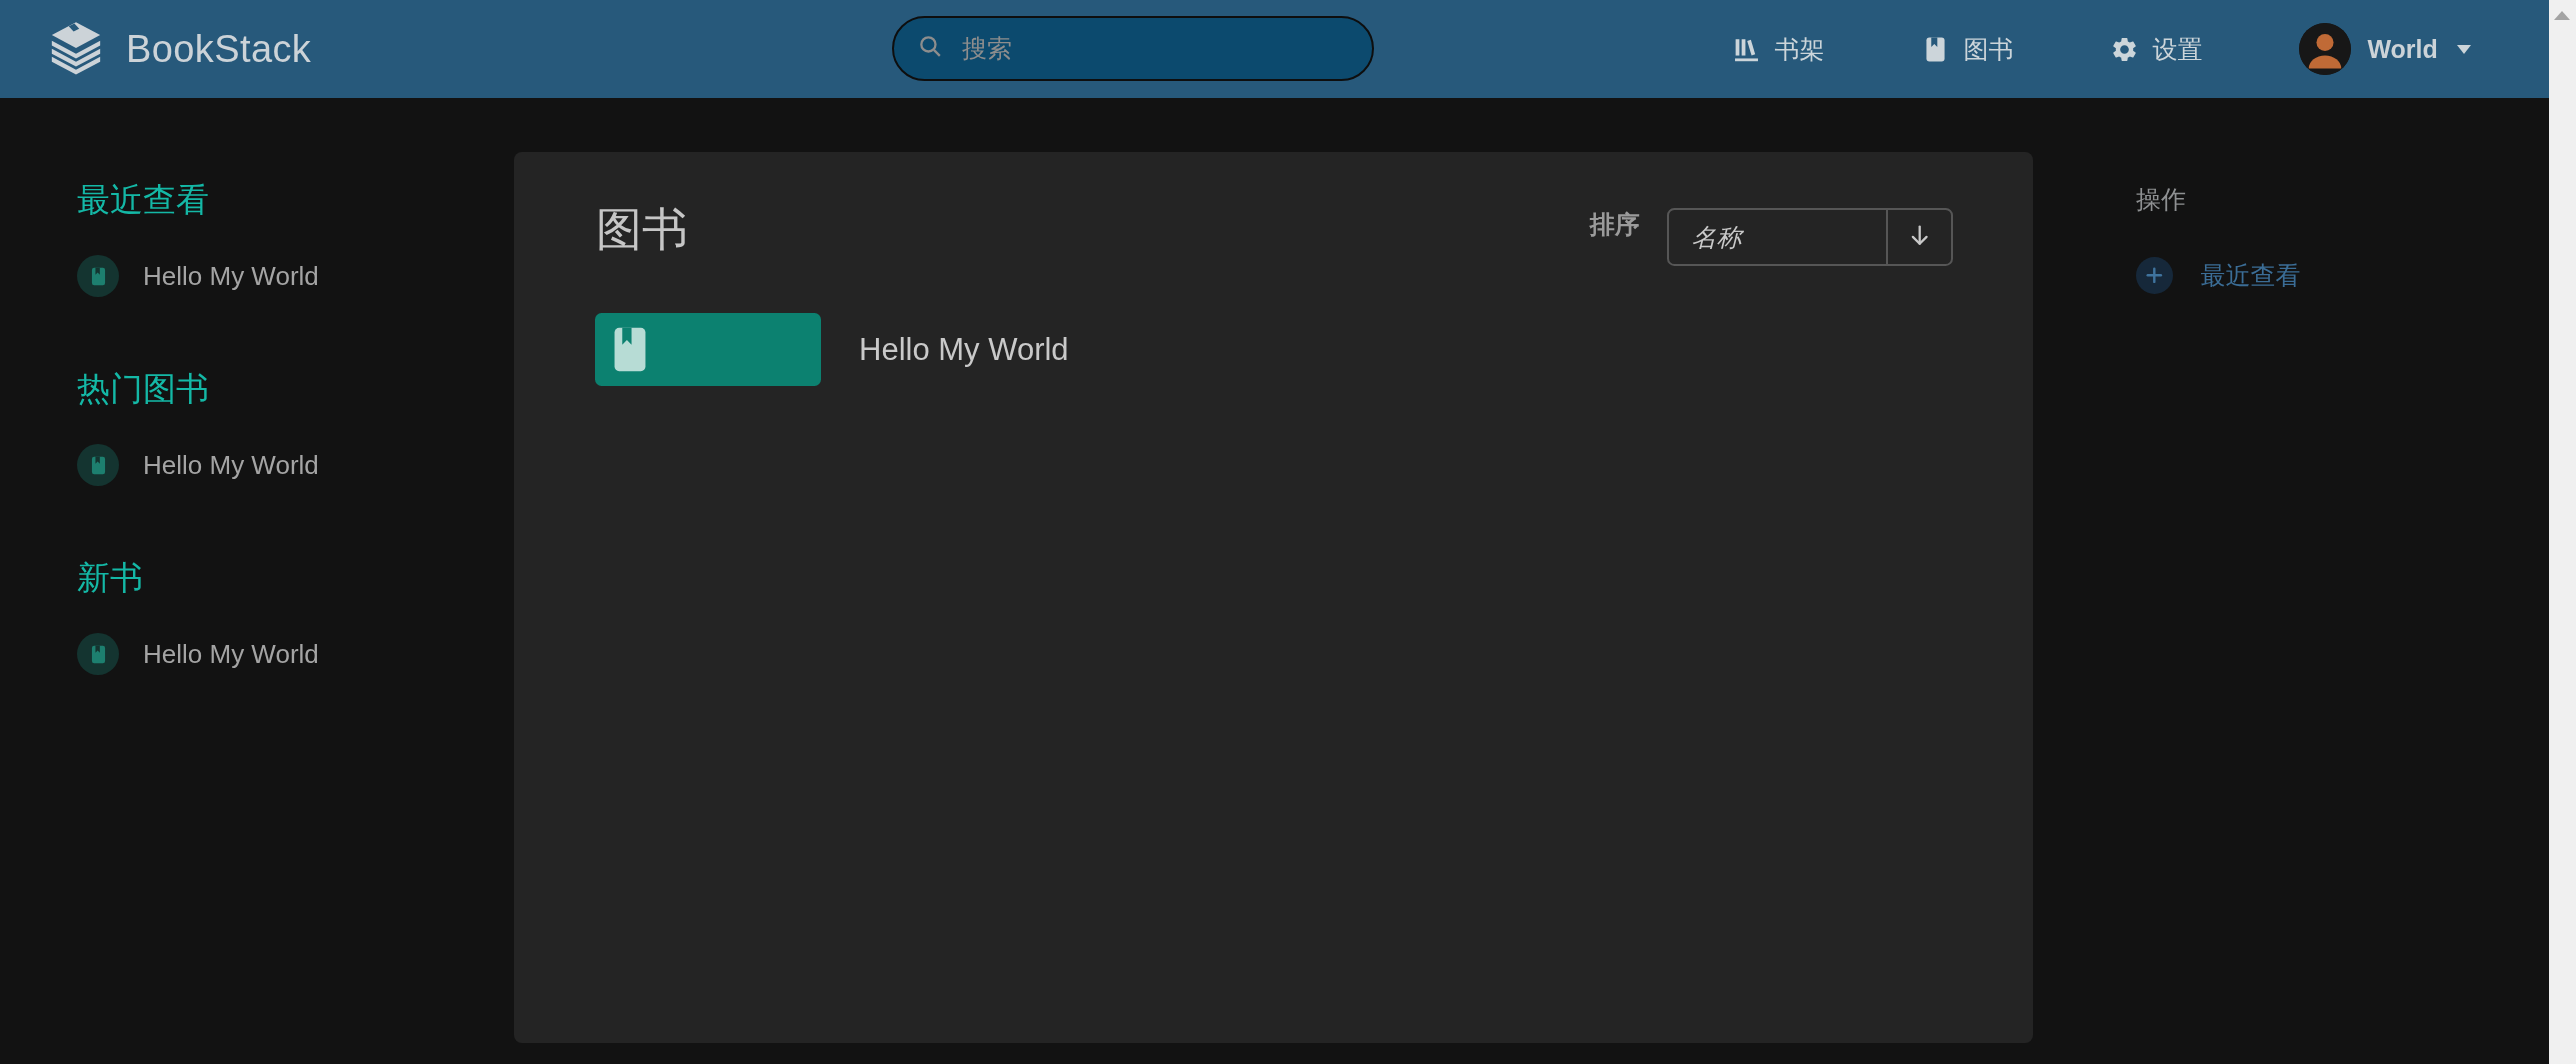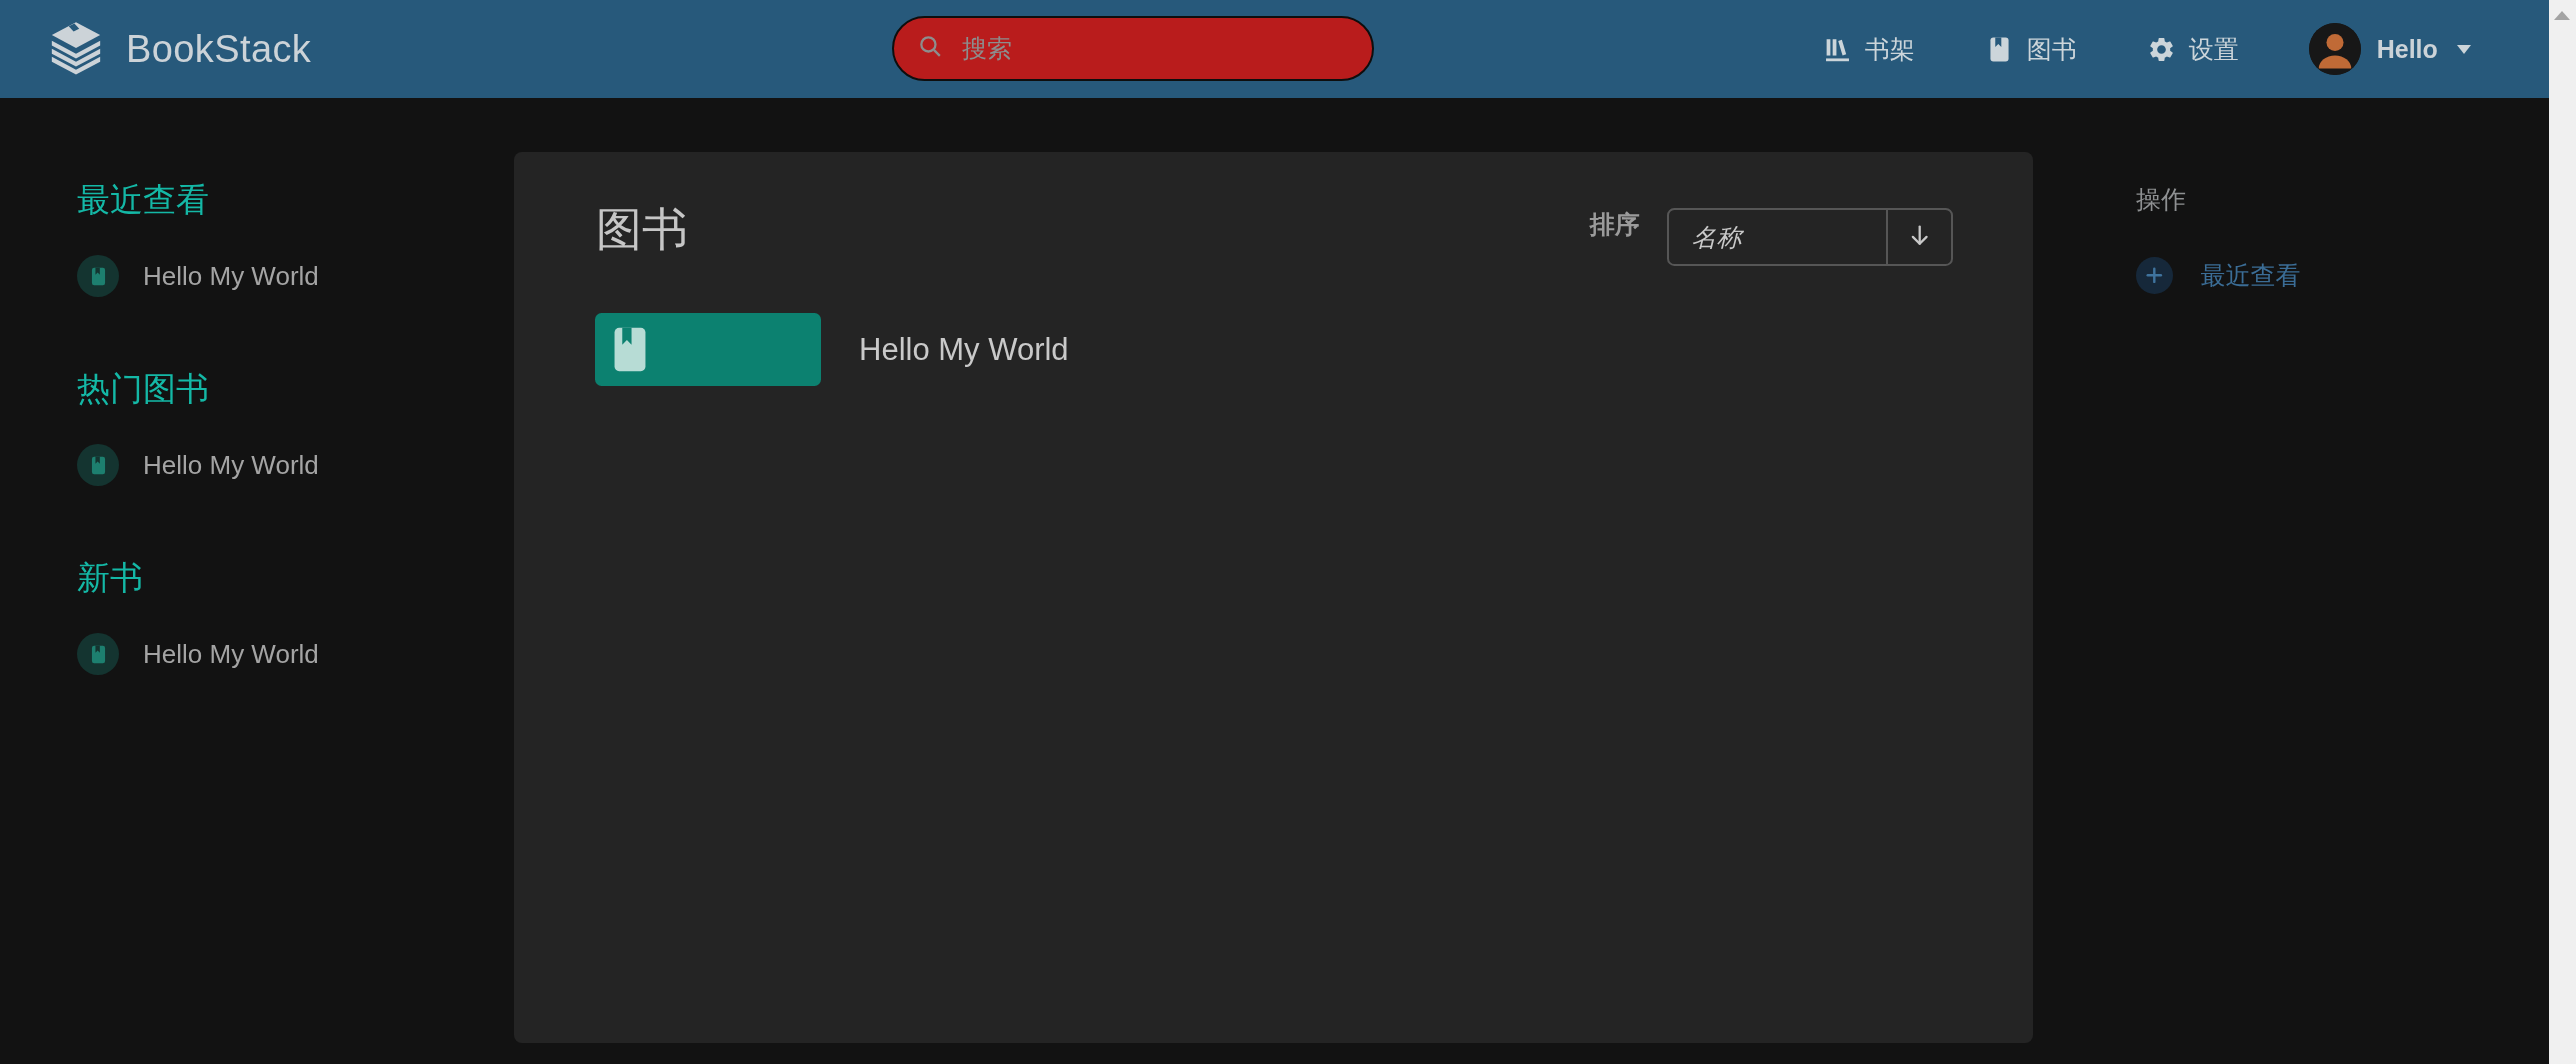--- a/index.html
+++ b/index.html
@@ -11,31 +11,31 @@
   }
   
   .header{
     position:absolute;top:0;left:0;width:2549px;height:98px;
     background:#27597b;display:flex;align-items:center;
   }
   .logo{display:flex;align-items:center;gap:21px;margin-left:47px;cursor:pointer;}
   .logo-text{font-size:38px;color:#ccd3d8;letter-spacing:0.4px;}
   .search{
     position:absolute;left:892px;top:16px;width:482px;height:65px;
-    box-sizing:border-box;border-radius:36px;background:#b91c1c;
+    box-sizing:border-box;border-radius:36px;background:#0c4a6e;
     border:2.4px solid #0e0e0e;display:flex;align-items:center;
     padding:0 22.6px;gap:16px;
   }
   .search input{
     background:transparent;border:none;outline:none;
     color:#c0c0c0;font-size:25px;width:100%;
     font-family:"Liberation Sans","DejaVu Sans",sans-serif;
   }
   .search input::placeholder{color:#8d8d8d;}
-  .nav{position:absolute;right:78px;top:0;height:98px;display:flex;align-items:center;gap:70px;}
+  .nav{position:absolute;right:78px;top:0;height:98px;display:flex;align-items:center;gap:97px;}
   .nav-item{display:flex;align-items:center;gap:13px;color:#ccd5da;font-size:25px;cursor:pointer;}
   .nav-item svg{display:block;}
   .user{display:flex;align-items:center;gap:16px;cursor:pointer;}
   .avatar{width:52px;height:52px;border-radius:50%;background:#171717;overflow:hidden;}
   .user-name{color:#ccd3d8;font-size:25px;font-weight:bold;}
   .caret{width:0;height:0;border-left:7.3px solid transparent;border-right:7.3px solid transparent;border-top:9px solid #ccd5da;margin-left:3.2px;}
   
   .sidebar-left{position:absolute;left:77px;top:182px;width:379px;}
   .side-heading{font-size:33px;color:#14b8a6;line-height:36px;}
   .side-item{display:flex;align-items:center;gap:24px;margin:37px 0 74px 0;cursor:pointer;}
@@ -120,21 +120,21 @@
       <span>设置</span>
     </div>
     <div class="user">
       <span class="avatar">
         <svg width="52" height="52" viewBox="0 0 64 64">
           <circle cx="32" cy="32" r="32" fill="#171717"></circle>
           <circle cx="32" cy="24" r="10.5" fill="#c06a36"></circle>
           <path d="M12 56 a20 16 0 0 1 40 0 Z" fill="#c06a36"></path>
         </svg>
       </span>
-      <span class="user-name">Hello</span>
+      <span class="user-name">World</span>
       <span class="caret"></span>
     </div>
   </div>
 </div>
 
 <div class="sidebar-left">
   <div class="side-heading">最近查看</div>
   <div class="side-item">
     <span class="tome-circle">
       <svg width="21" height="21" viewBox="0 0 24 24">

